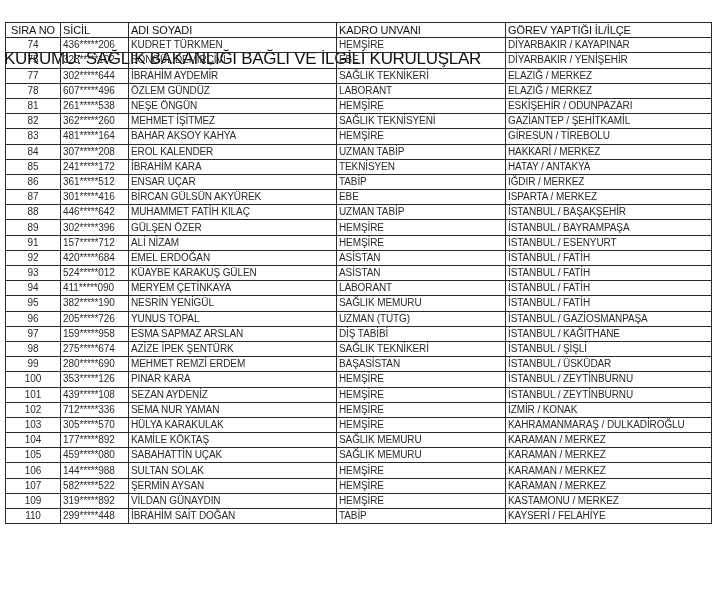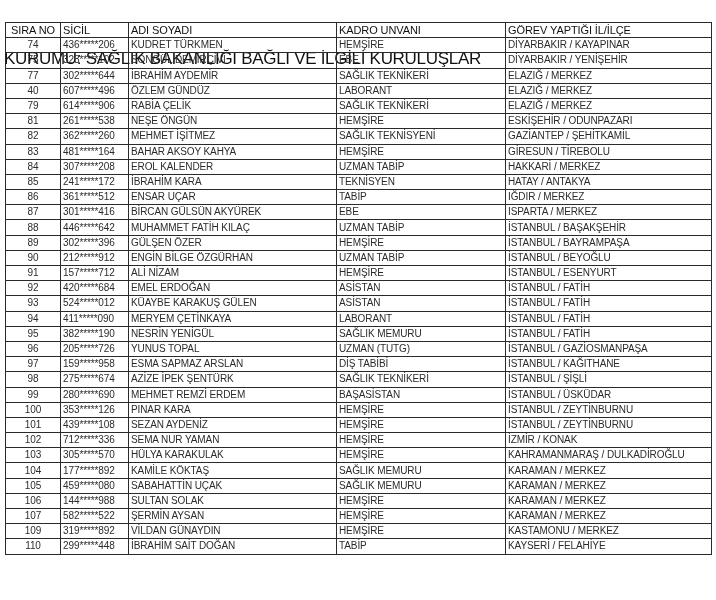--- a/index.html
+++ b/index.html
@@ -102,31 +102,24 @@
           <td>DİYARBAKIR / YENİŞEHİR</td>
         </tr>
         <tr>
           <td class="no">77</td>
           <td>302*****644</td>
           <td>İBRAHİM AYDEMİR</td>
           <td>SAĞLIK TEKNİKERİ</td>
           <td>ELAZIĞ / MERKEZ</td>
         </tr>
         <tr>
-          <td class="no">40</td>
+          <td class="no">78</td>
           <td>607*****496</td>
           <td>ÖZLEM GÜNDÜZ</td>
           <td>LABORANT</td>
-          <td>ELAZIĞ / MERKEZ</td>
-        </tr>
-        <tr>
-          <td class="no">79</td>
-          <td>614*****906</td>
-          <td>RABİA ÇELİK</td>
-          <td>SAĞLIK TEKNİKERİ</td>
           <td>ELAZIĞ / MERKEZ</td>
         </tr>
         <tr>
           <td class="no">81</td>
           <td>261*****538</td>
           <td>NEŞE ÖNGÜN</td>
           <td>HEMŞİRE</td>
           <td>ESKİŞEHİR / ODUNPAZARI</td>
         </tr>
         <tr>
@@ -179,27 +172,20 @@
           <td>İSTANBUL / BAŞAKŞEHİR</td>
         </tr>
         <tr>
           <td class="no">89</td>
           <td>302*****396</td>
           <td>GÜLŞEN ÖZER</td>
           <td>HEMŞİRE</td>
           <td>İSTANBUL / BAYRAMPAŞA</td>
         </tr>
         <tr>
-          <td class="no">90</td>
-          <td>212*****912</td>
-          <td>ENGİN BİLGE ÖZGÜRHAN</td>
-          <td>UZMAN TABİP</td>
-          <td>İSTANBUL / BEYOĞLU</td>
-        </tr>
-        <tr>
           <td class="no">91</td>
           <td>157*****712</td>
           <td>ALİ NİZAM</td>
           <td>HEMŞİRE</td>
           <td>İSTANBUL / ESENYURT</td>
         </tr>
         <tr>
           <td class="no">92</td>
           <td>420*****684</td>
           <td>EMEL ERDOĞAN</td>

